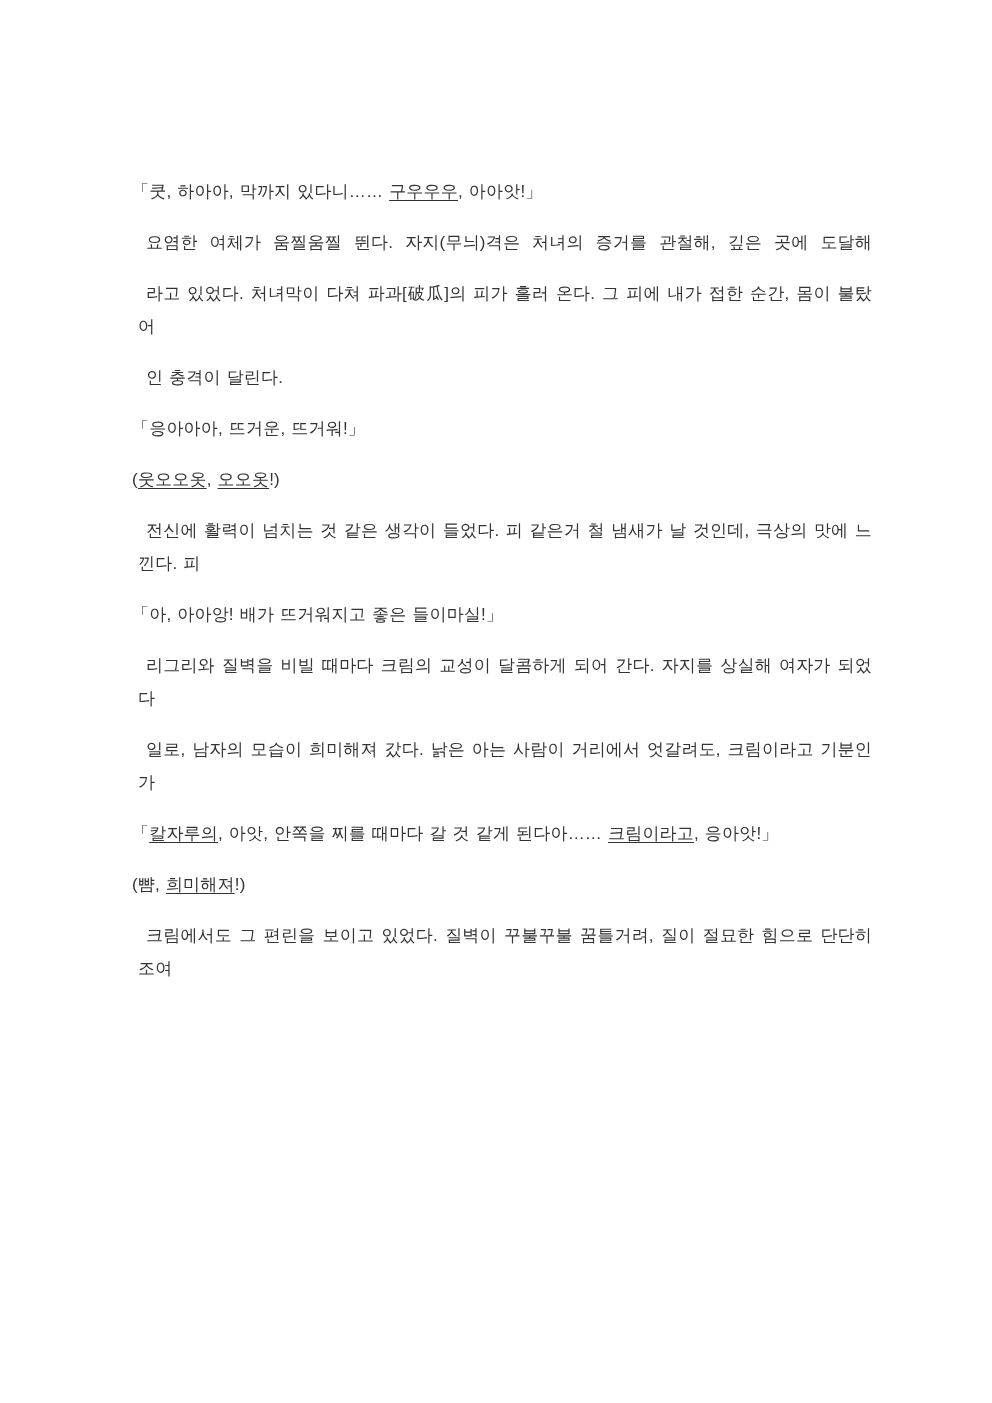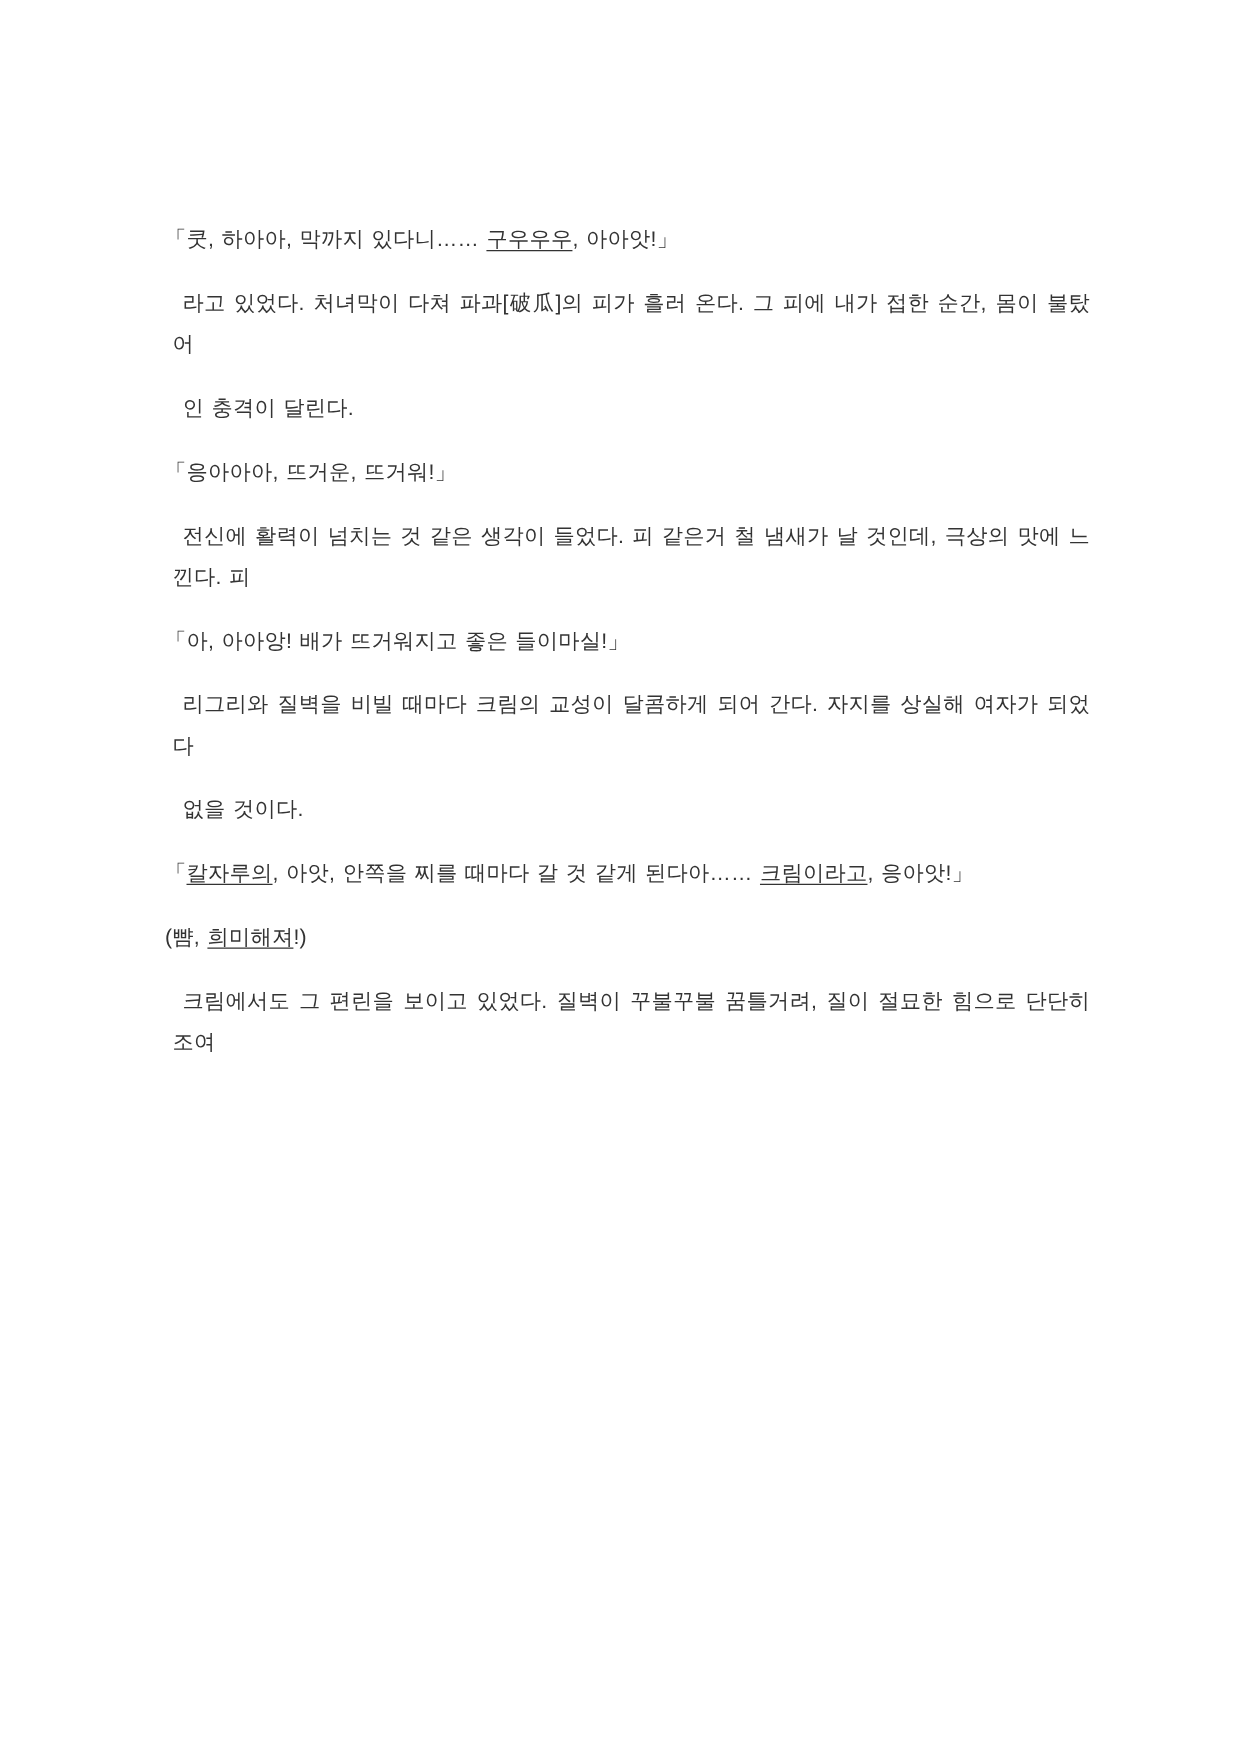--- a/index.html
+++ b/index.html
@@ -36,23 +36,25 @@
     text-decoration: underline;
     text-decoration-thickness: 1px;
     text-underline-offset: 3px;
   }
 </style>
 </head>
 <body style="color: rgb(51, 51, 51); background: rgb(255, 255, 255);">
 
 <div class="page">
     <p class="para hang"><span>「쿳, 하아아, 막까지 있다니…… </span><span class="u">구우우우</span><span>, 아아앗!」</span></p>
+    <p class="para indent fill"><span>요염한 여체가 움찔움찔 뛴다. 자지(무늬)격은 처녀의 증거를 관철해, 깊은 곳에 도달해</span></p>
     <p class="para indent"><span>라고 있었다. 처녀막이 다쳐 파과[破瓜]의 피가 흘러 온다. 그 피에 내가 접한 순간, 몸이 불탔어</span></p>
     <p class="para indent"><span>인 충격이 달린다.</span></p>
     <p class="para hang"><span>「응아아아, 뜨거운, 뜨거워!」</span></p>
+    <p class="para hang"><span>(</span><span class="u">웃오오옷</span><span>, </span><span class="u">오오옷</span><span>!)</span></p>
     <p class="para indent"><span>전신에 활력이 넘치는 것 같은 생각이 들었다. 피 같은거 철 냄새가 날 것인데, 극상의 맛에 느낀다. 피</span></p>
     <p class="para hang"><span>「아, 아아앙! 배가 뜨거워지고 좋은 들이마실!」</span></p>
     <p class="para indent"><span>리그리와 질벽을 비빌 때마다 크림의 교성이 달콤하게 되어 간다. 자지를 상실해 여자가 되었다</span></p>
-    <p class="para indent"><span>없을 것이다.</span></p>
+    <p class="para indent"><span>일로, 남자의 모습이 희미해져 갔다. 낡은 아는 사람이 거리에서 엇갈려도, 크림이라고 기분인가</span></p>
     <p class="para hang"><span>「</span><span class="u">칼자루의</span><span>, 아앗, 안쪽을 찌를 때마다 갈 것 같게 된다아…… </span><span class="u">크림이라고</span><span>, 응아앗!」</span></p>
     <p class="para hang"><span>(뺨, </span><span class="u">희미해져</span><span>!)</span></p>
     <p class="para indent"><span>크림에서도 그 편린을 보이고 있었다. 질벽이 꾸불꾸불 꿈틀거려, 질이 절묘한 힘으로 단단히 조여</span></p>
   </div>
 
 </body></html>

